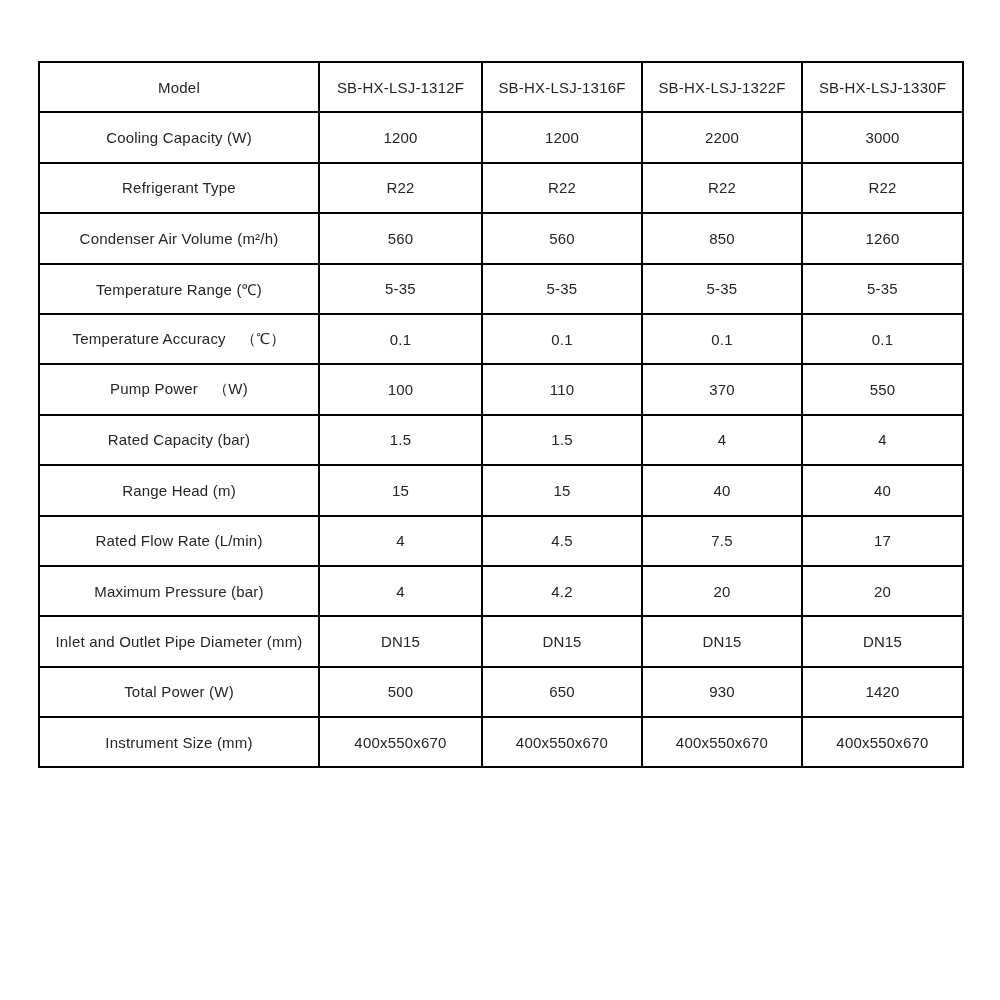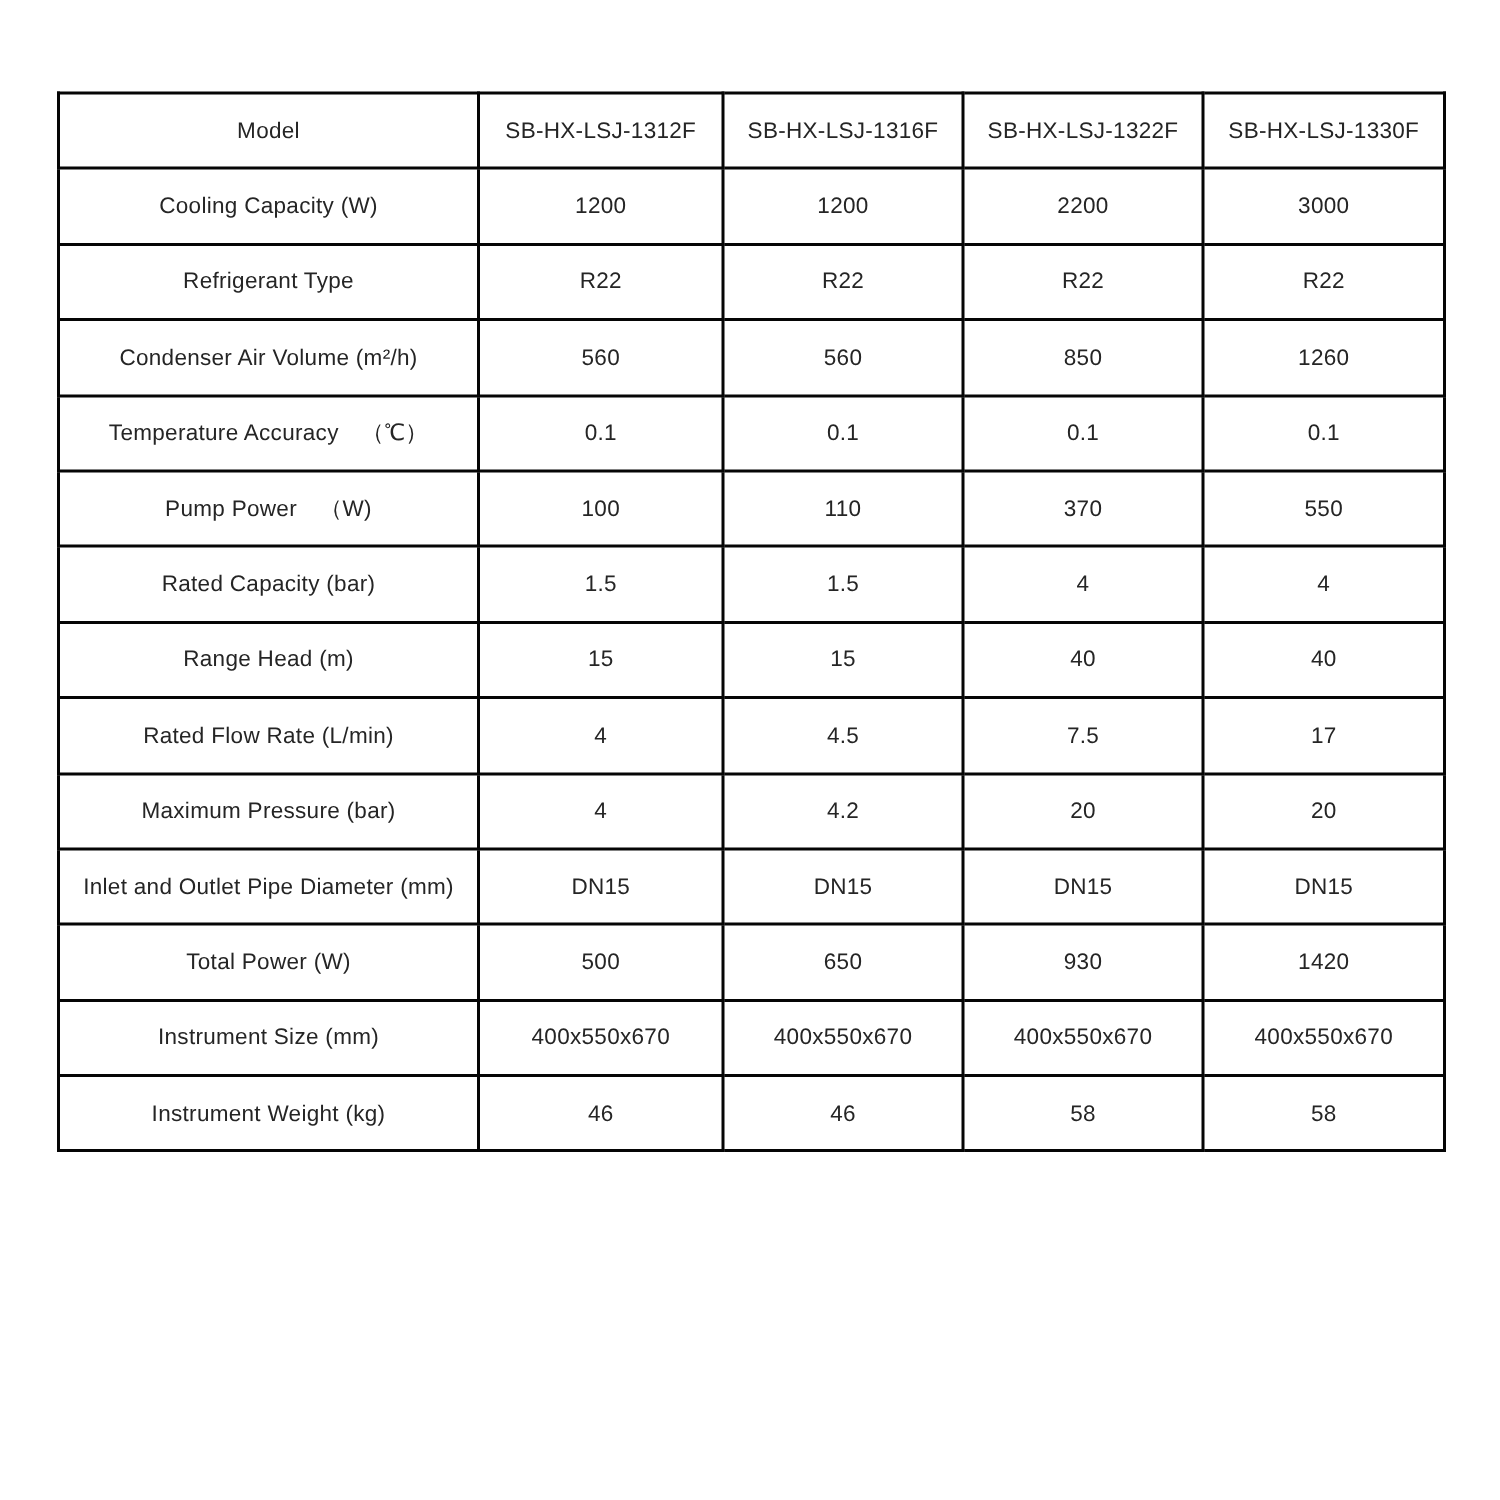--- a/index.html
+++ b/index.html
@@ -78,20 +78,27 @@
           <td>R22</td>
         </tr>
         <tr>
           <td>Condenser Air Volume (m²/h)</td>
           <td>560</td>
           <td>560</td>
           <td>850</td>
           <td>1260</td>
         </tr>
         <tr>
+          <td>Temperature Range (℃)</td>
+          <td>5-35</td>
+          <td>5-35</td>
+          <td>5-35</td>
+          <td>5-35</td>
+        </tr>
+        <tr>
           <td>Temperature Accuracy　（℃）</td>
           <td>0.1</td>
           <td>0.1</td>
           <td>0.1</td>
           <td>0.1</td>
         </tr>
         <tr>
           <td>Pump Power　（W)</td>
           <td>100</td>
           <td>110</td>
@@ -140,22 +147,15 @@
           <td>930</td>
           <td>1420</td>
         </tr>
         <tr>
           <td>Instrument Size (mm)</td>
           <td>400x550x670</td>
           <td>400x550x670</td>
           <td>400x550x670</td>
           <td>400x550x670</td>
         </tr>
-        <tr>
-          <td>Instrument Weight (kg)</td>
-          <td>46</td>
-          <td>46</td>
-          <td>58</td>
-          <td>58</td>
-        </tr>
       </tbody>
   </table>
 </div>
 
 </body></html>

